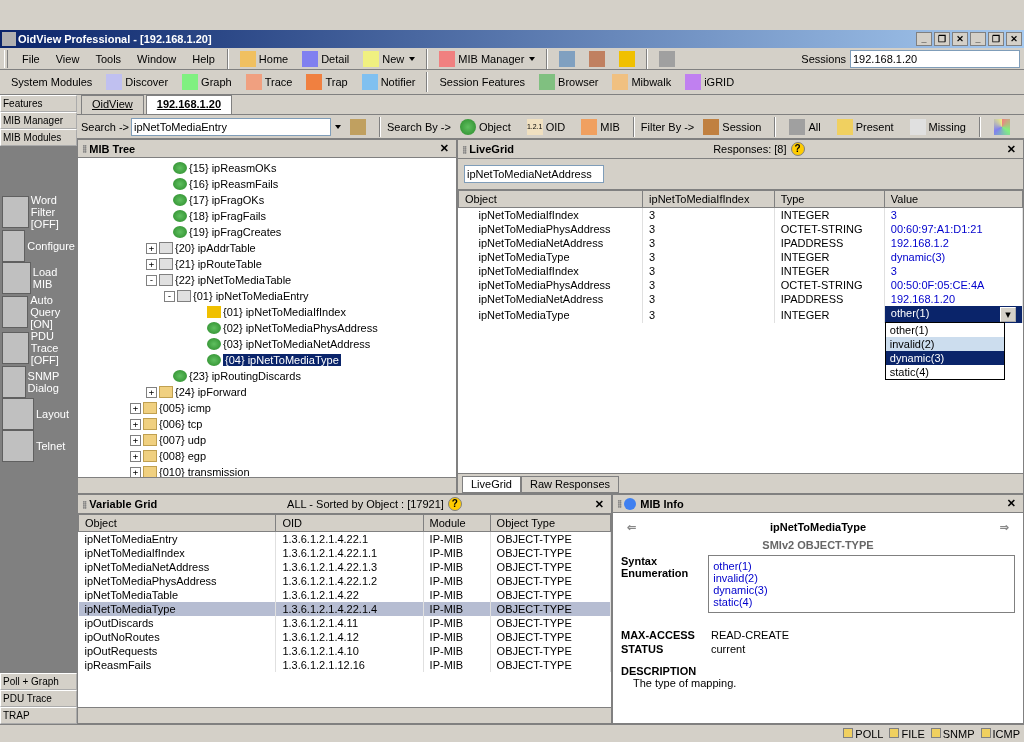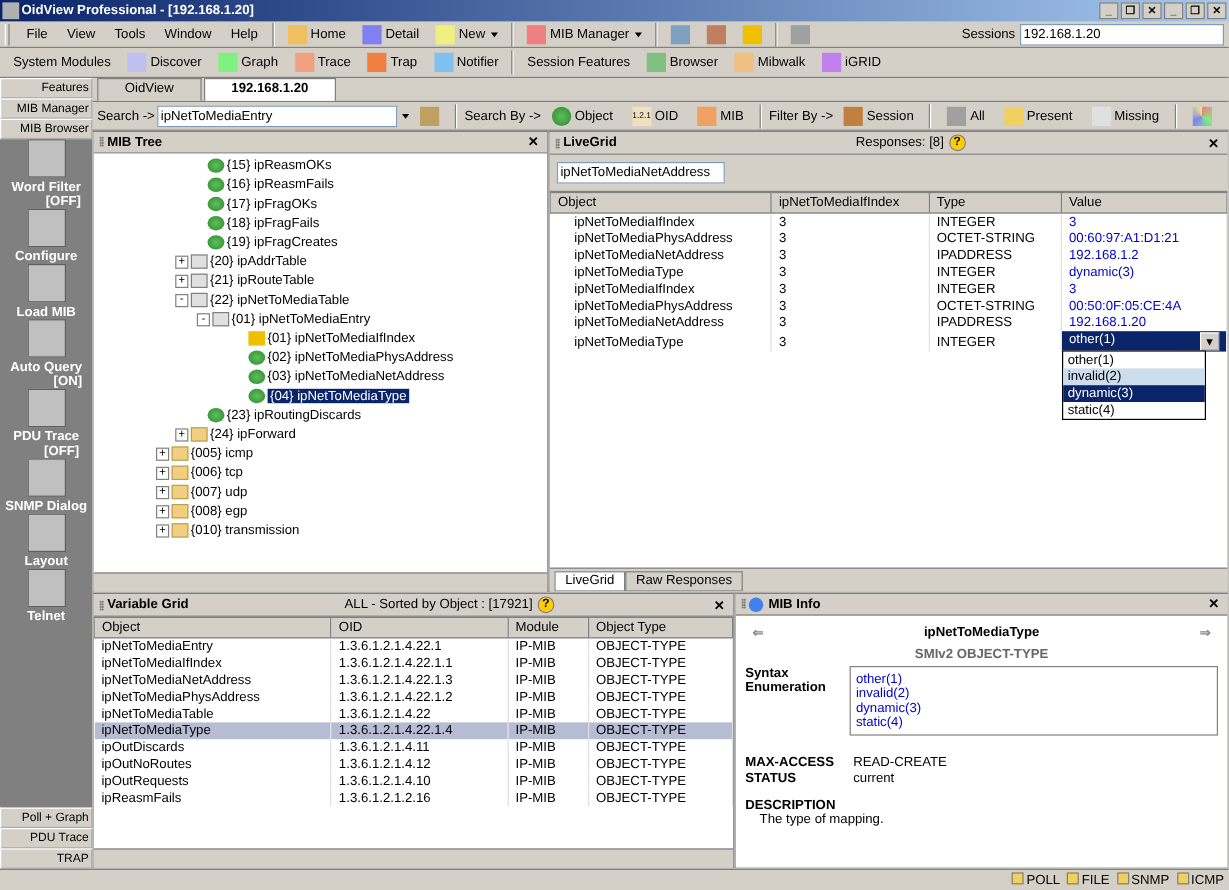--- a/index.html
+++ b/index.html
@@ -1,38 +1,38 @@
 <!DOCTYPE html>
 <html><head>
 <meta charset="utf-8">
 <style>
 * { box-sizing: border-box; margin: 0; padding: 0; font-family: Tahoma, Arial, sans-serif; font-size: 11px; }
 body { background: #d4d0c8; width: 1024px; height: 742px; overflow: hidden; display: flex; flex-direction: column; }
-.titlebar { background: linear-gradient(to right, #0a246a, #a6caf0); color: white; height: 18px; display: flex; align-items: center; padding: 0 2px; font-weight: bold; }
+.titlebar { background: linear-gradient(to right, #0a246a, #a6caf0); color: white; height: 18px; display: flex; align-items: center; padding: 0 2px; font-weight: bold; margin-top: 30px; }
 .titlebar .title-icon { width: 14px; height: 14px; background: #b0b0b0; margin-right: 2px; }
 .titlebar .win-btns { margin-left: auto; display: flex; gap: 2px; }
 .titlebar .win-btn { width: 16px; height: 14px; background: #d4d0c8; border: 1px solid #808080; font-size: 9px; display: flex; align-items: center; justify-content: center; color: black; }
 .menubar { background: #d4d0c8; height: 22px; display: flex; align-items: center; padding: 0 4px; border-bottom: 1px solid #808080; }
 .menu-item { padding: 2px 8px; text-decoration: underline; text-decoration-color: transparent; }
 .menu-item:first-letter { text-decoration: underline; }
 .menugrip { width: 4px; height: 18px; border-left: 1px solid #fff; border-right: 1px solid #808080; margin-right: 6px; }
 .toolbar-sep { width: 1px; height: 20px; border-left: 1px solid #808080; border-right: 1px solid #fff; margin: 0 4px; }
 .tool-btn { display: flex; align-items: center; padding: 2px 6px; gap: 3px; border: 1px solid transparent; white-space: nowrap; }
 .ico { width: 16px; height: 16px; display: inline-block; }
 .toolbar2 { background: #d4d0c8; height: 25px; display: flex; align-items: center; padding: 0 4px; border-bottom: 1px solid #808080; }
 .dropdown-arrow { width: 0; height: 0; border-left: 3px solid transparent; border-right: 3px solid transparent; border-top: 4px solid black; margin-left: 2px; }
 .input-session { width: 170px; height: 18px; border: 1px solid #7f9db9; background: white; padding: 0 2px; }
 .main-area { flex: 1; display: flex; overflow: hidden; }
-.left-sidebar { width: 77px; background: #808080; display: flex; flex-direction: column; color: white; text-align: right; }
+.left-sidebar { width: 77px; background: #808080; display: flex; flex-direction: column; color: white; text-align: left; gap: 48px; }
 .sb-tab { background: #d4d0c8; color: black; border: 1px outset #fff; padding: 2px; font-size: 10px; }
-.sb-item { padding: 0 2px; display: flex; flex-direction: column; align-items: center; gap: 2px; font-weight: bold; }
+.sb-item { padding: 0 2px; display: flex; flex-direction: row; align-items: center; gap: 2px; }
 .sb-item .sb-ico { width: 32px; height: 32px; background: #c0c0c0; border: 1px solid #606060; }
 .content-area { flex: 1; display: flex; flex-direction: column; overflow: hidden; }
 .doc-tabs { height: 20px; display: flex; background: #d4d0c8; border-bottom: 1px solid #808080; padding-left: 4px; }
-.doc-tab { padding: 2px 22px; background: #d4d0c8; border: 1px solid #808080; border-bottom: none; margin-right: 2px; }
+.doc-tab { padding: 2px 10px; background: #d4d0c8; border: 1px solid #808080; border-bottom: none; margin-right: 2px; text-decoration: underline; }
 .doc-tab.active { background: #fff; font-weight: bold; }
 .searchbar { height: 24px; display: flex; align-items: center; background: #d4d0c8; border-bottom: 1px solid #808080; padding: 0 4px; gap: 2px; }
 .searchbar input { height: 18px; border: 1px solid #7f9db9; padding: 0 2px; }
 .searchbar .search-field { width: 200px; }
 .panels { flex: 1; display: flex; flex-direction: column; overflow: hidden; }
 .top-panels { flex: 1; display: flex; overflow: hidden; min-height: 0; }
 .panel { border: 1px solid #808080; background: #fff; display: flex; flex-direction: column; overflow: hidden; }
 .panel-hdr { background: #d4d0c8; border-bottom: 1px solid #808080; padding: 2px 4px; display: flex; align-items: center; font-weight: bold; }
 .panel-hdr .grip { font-family: monospace; letter-spacing: -2px; color: #808080; margin-right: 4px; }
 .panel-hdr .close-x { margin-left: auto; font-weight: bold; padding: 0 3px; }
@@ -190,21 +190,21 @@
       <span>iGRID</span>
     </div>
 </div>
 
 <div class="main-area">
 
   <div class="left-sidebar">
     <div id="sb-tabs-top">
         <div class="sb-tab">Features</div>
         <div class="sb-tab">MIB Manager</div>
-        <div class="sb-tab">MIB Browser</div>
+        <div class="sb-tab">MIB Modules</div>
       </div>
     <div id="sb-items" style="flex:1;overflow:hidden">
         <div class="sb-item">
           <div class="sb-ico"></div>
           <div style="white-space: pre-line;">Word Filter
 [OFF]</div>
         </div>
         <div class="sb-item">
           <div class="sb-ico"></div>
           <div style="white-space: pre-line;">Configure</div>
@@ -580,21 +580,21 @@
                     <td>OBJECT-TYPE</td>
                   </tr>
                   <tr class="">
                     <td>ipOutRequests</td>
                     <td>1.3.6.1.2.1.4.10</td>
                     <td>IP-MIB</td>
                     <td>OBJECT-TYPE</td>
                   </tr>
                   <tr class="">
                     <td>ipReasmFails</td>
-                    <td>1.3.6.1.2.1.2.16</td>
+                    <td>1.3.6.1.2.1.12.16</td>
                     <td>IP-MIB</td>
                     <td>OBJECT-TYPE</td>
                   </tr>
                 </tbody>
               </table>
             </div>
           <div class="scroll-stub"></div>
         </div>
 
         <div class="panel mibinfo-panel">

